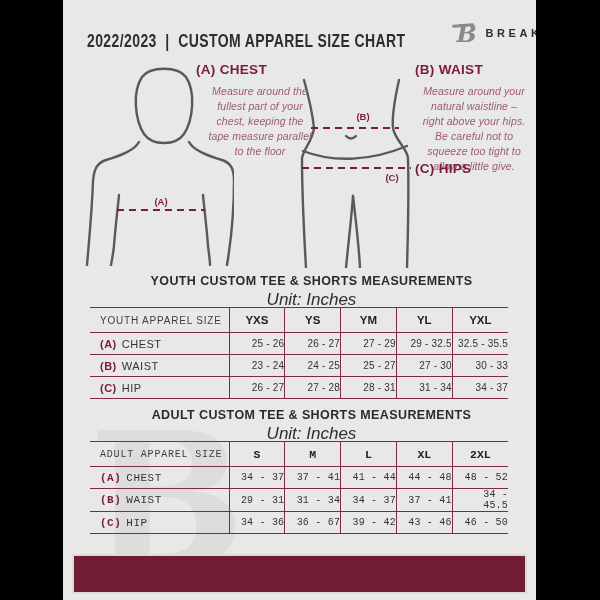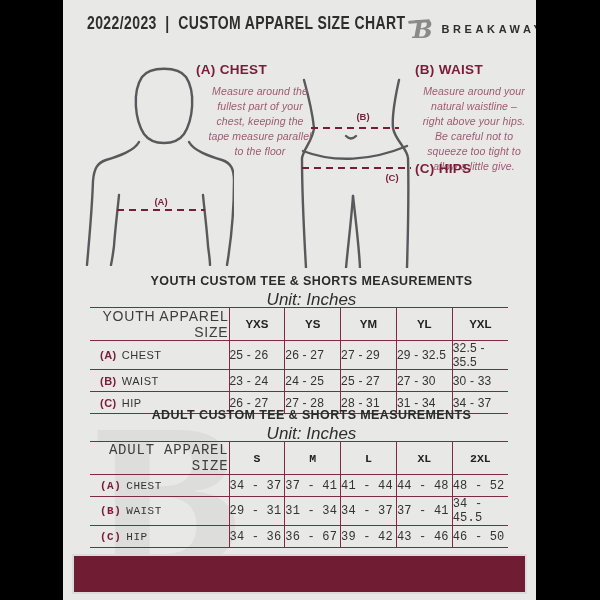--- a/index.html
+++ b/index.html
@@ -4,21 +4,21 @@
 <style>
   * { margin: 0; padding: 0; box-sizing: border-box; }
   html, body { width: 600px; height: 600px; }
   body { font-family: "Liberation Sans", sans-serif; background: #000; }
 
   .canvas { position: relative; width: 600px; height: 600px; background: #000; overflow: hidden; }
   .page { position: absolute; left: 63px; top: 0; width: 473px; height: 600px; background: #e8e8e6; overflow: hidden; }
 
   
   .hdr { position: absolute; left: 24px; right: 24px; top: 14px; height: 34px;
-         display: flex; justify-content: space-between; align-items: flex-start; z-index: 2; }
+         display: flex; justify-content: space-between; align-items: flex-end; z-index: 2; gap: 44px; }
   .hdr-title { font-weight: bold; font-size: 14px; letter-spacing: 0.4px; color: #2e2e2e;
                white-space: pre; transform: scaleY(1.3); transform-origin: left center; }
   .brand-wrap { display: flex; align-items: center; gap: 6px; }
   .brand-logo { position: relative; width: 30px; height: 30px; }
   .brand-logo .bar { position: absolute; left: 2px; top: 6px; width: 22px; height: 2.5px;
                      background: #8d8d8d; border-radius: 2px; transform: rotate(-4deg); }
   .brand-logo .bee { position: absolute; left: 7px; top: 1px; font-family: "DejaVu Serif", serif;
                      font-style: italic; font-weight: bold; font-size: 24px; color: #8a8a8a; }
   .brand-name { font-weight: bold; font-size: 11px; letter-spacing: 3.6px; color: #2e2e2e; }
 
@@ -41,23 +41,23 @@
   .section-head .t { font-size: 12.5px; font-weight: bold; letter-spacing: 0.4px; color: #2b2b2b; }
   .section-head .u { font-size: 17px; font-style: italic; color: #2e2e2e; margin-top: 2px; }
 
   .size-table { position: absolute; left: 27px; width: 418px; border-collapse: collapse;
                 table-layout: fixed; z-index: 2;
                 border-top: 1.5px solid #7e2a46; border-bottom: 1.5px solid #7e2a46; }
   .size-table tr + tr td, .size-table tr + tr th { border-top: 1.5px solid #7e2a46; }
   .size-table th:not(:first-child), .size-table td:not(:first-child) { border-left: 1.5px solid #7e2a46; }
   .size-table col.c0 { width: 139px; }
   .size-table th { height: 25px; font-weight: bold; font-size: 11.5px; color: #222; }
-  .size-table th.label-col { font-weight: normal; text-align: right; padding-left: 10px;
-                             font-size: 14px; letter-spacing: 0.8px; color: #3d3d3d; }
-  .size-table td { height: 22px; text-align: left; font-size: 12px; color: #333;
+  .size-table th.label-col { font-weight: normal; text-align: left; padding-left: 10px;
+                             font-size: 10px; letter-spacing: 0.8px; color: #3d3d3d; }
+  .size-table td { height: 22px; text-align: right; font-size: 10px; color: #333;
                    letter-spacing: 0.2px; }
   .size-table td.row-label { text-align: left; padding-left: 10px; font-size: 11px;
                              letter-spacing: 0.5px; color: #333; }
   .size-table td.row-label b { color: #7a1b3a; margin-right: 5px; }
 
   
   .footer-bar { position: absolute; left: 9px; top: 554px; width: 455px; height: 40px;
                 background: #701d34; border: 2px solid #dcdada; z-index: 2; }
   .watermark { position: absolute; left: 26px; top: 408px; z-index: 0;
                font-family: "DejaVu Serif", serif; font-weight: bold; font-size: 185px;

